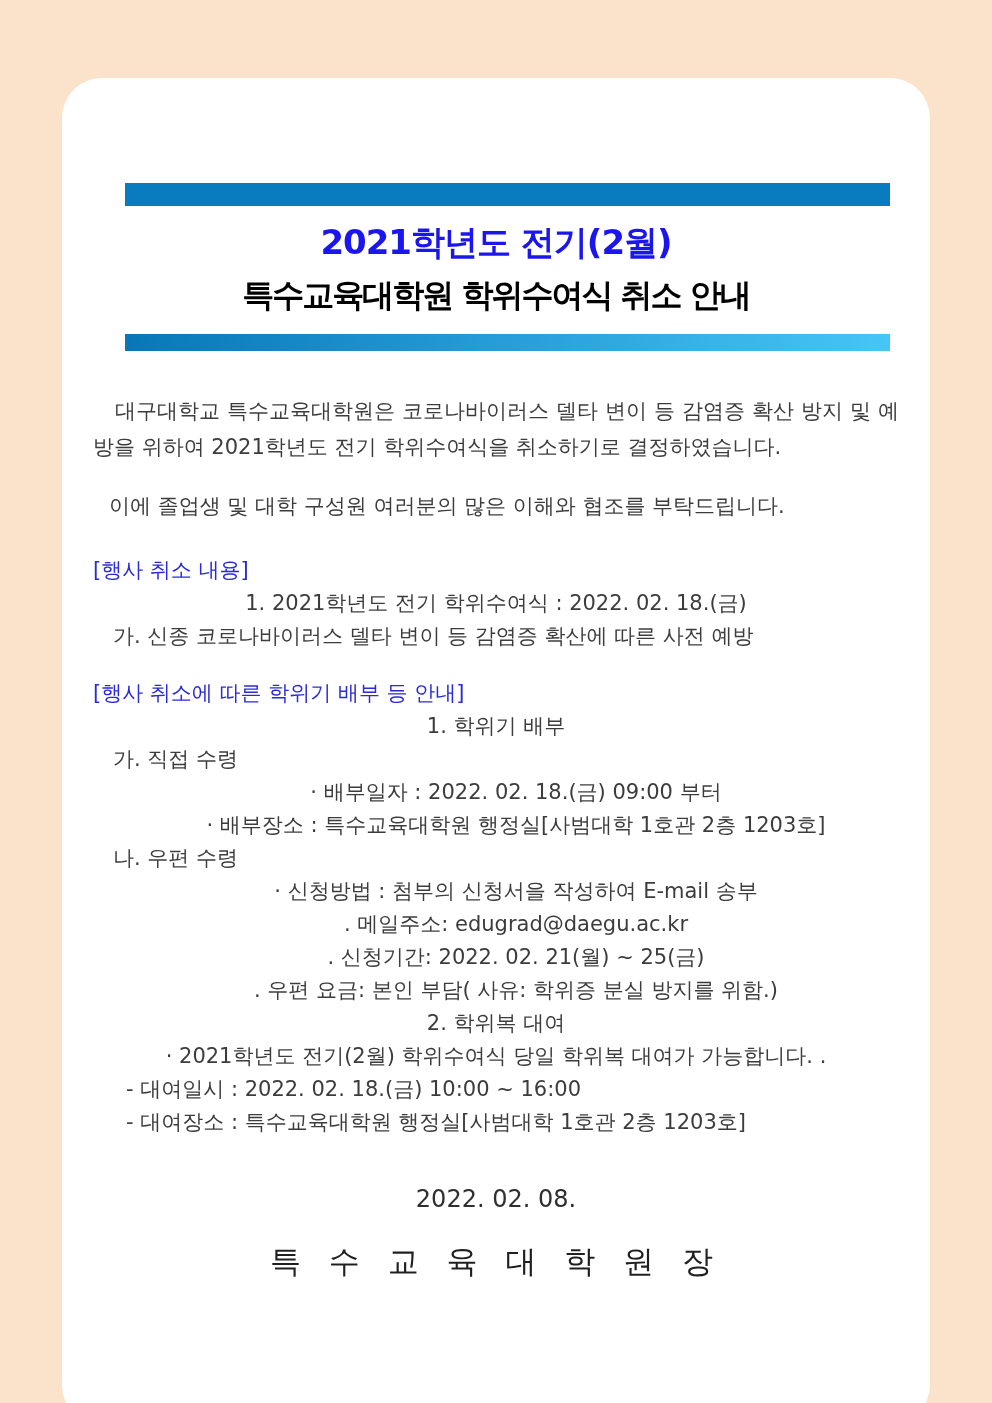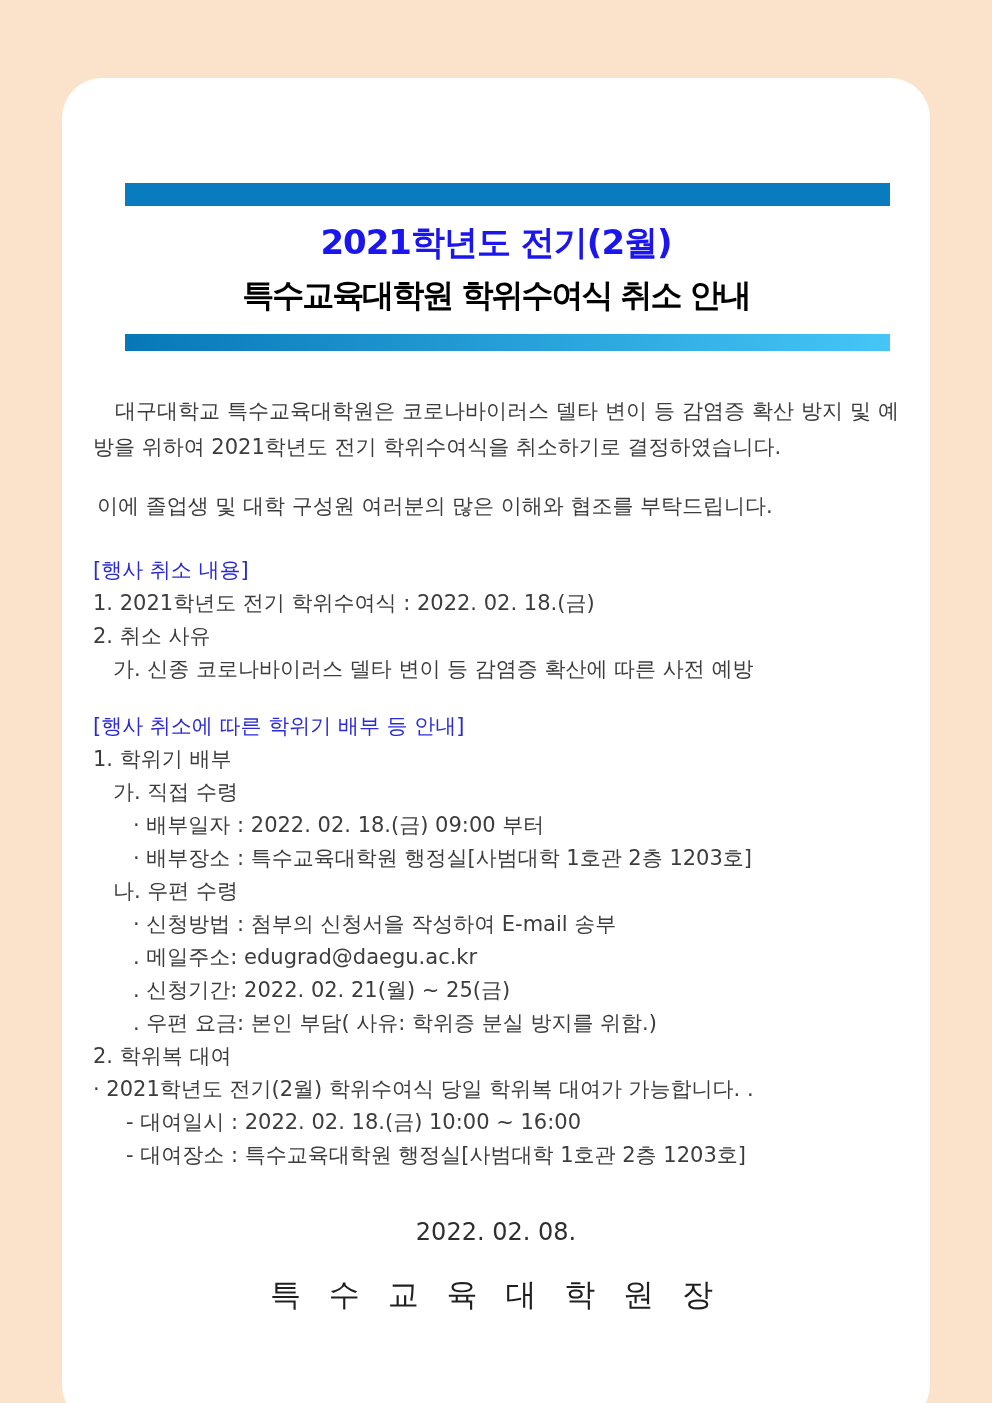--- a/index.html
+++ b/index.html
@@ -51,33 +51,33 @@
     font-size: 21px;
     color: #3c3c3c;
   }
   .intro1 {
     margin: 0;
     text-indent: 22px;
     text-align: justify;
     line-height: 36px;
   }
   .intro2 {
-    margin: 23px 0 0 4px;
+    margin: 23px 0 0 16px;
     line-height: 36px;
   }
   .sec-header {
     margin-top: 30px;
     color: #2a2ad8;
     line-height: 33px;
   }
   .sec-header.second { margin-top: 24px; }
   .line { line-height: 33px; }
-  .i0 { padding-left: 0; }
+  .i0 { padding-left: 0; text-align: center; }
   .i1 { padding-left: 20px; }
-  .i2 { padding-left: 40px; }
+  .i2 { padding-left: 40px; text-align: center; }
   .i2d { padding-left: 33px; }
   .footer-date {
     margin-top: 46px;
     text-align: center;
     font-size: 24px;
     color: #2f2f2f;
   }
   .footer-sign {
     margin-top: 28px;
     text-align: center;
@@ -98,21 +98,20 @@
 
   <div class="bar-bottom"></div>
 
   <div class="content">
 
     <p class="intro1">대구대학교 특수교육대학원은 코로나바이러스 델타 변이 등 감염증 확산 방지 및 예방을 위하여 2021학년도 전기 학위수여식을 취소하기로 결정하였습니다.</p>
     <p class="intro2">이에 졸업생 및 대학 구성원 여러분의 많은 이해와 협조를 부탁드립니다.</p>
 
     <div class="sec-header">[행사 취소 내용]</div>
     <div class="line i0">1. 2021학년도 전기 학위수여식 : 2022. 02. 18.(금)</div>
-    <div class="line i0">2. 취소 사유</div>
     <div class="line i1">가. 신종 코로나바이러스 델타 변이 등 감염증 확산에 따른 사전 예방</div>
 
     <div class="sec-header second">[행사 취소에 따른 학위기 배부 등 안내]</div>
     <div class="line i0">1. 학위기 배부</div>
     <div class="line i1">가. 직접 수령</div>
     <div class="line i2">· 배부일자 : 2022. 02. 18.(금) 09:00 부터</div>
     <div class="line i2">· 배부장소 : 특수교육대학원 행정실[사범대학 1호관 2층 1203호]</div>
     <div class="line i1">나. 우편 수령</div>
     <div class="line i2">· 신청방법 : 첨부의 신청서을 작성하여 E-mail 송부</div>
     <div class="line i2">. 메일주소: edugrad@daegu.ac.kr</div>

